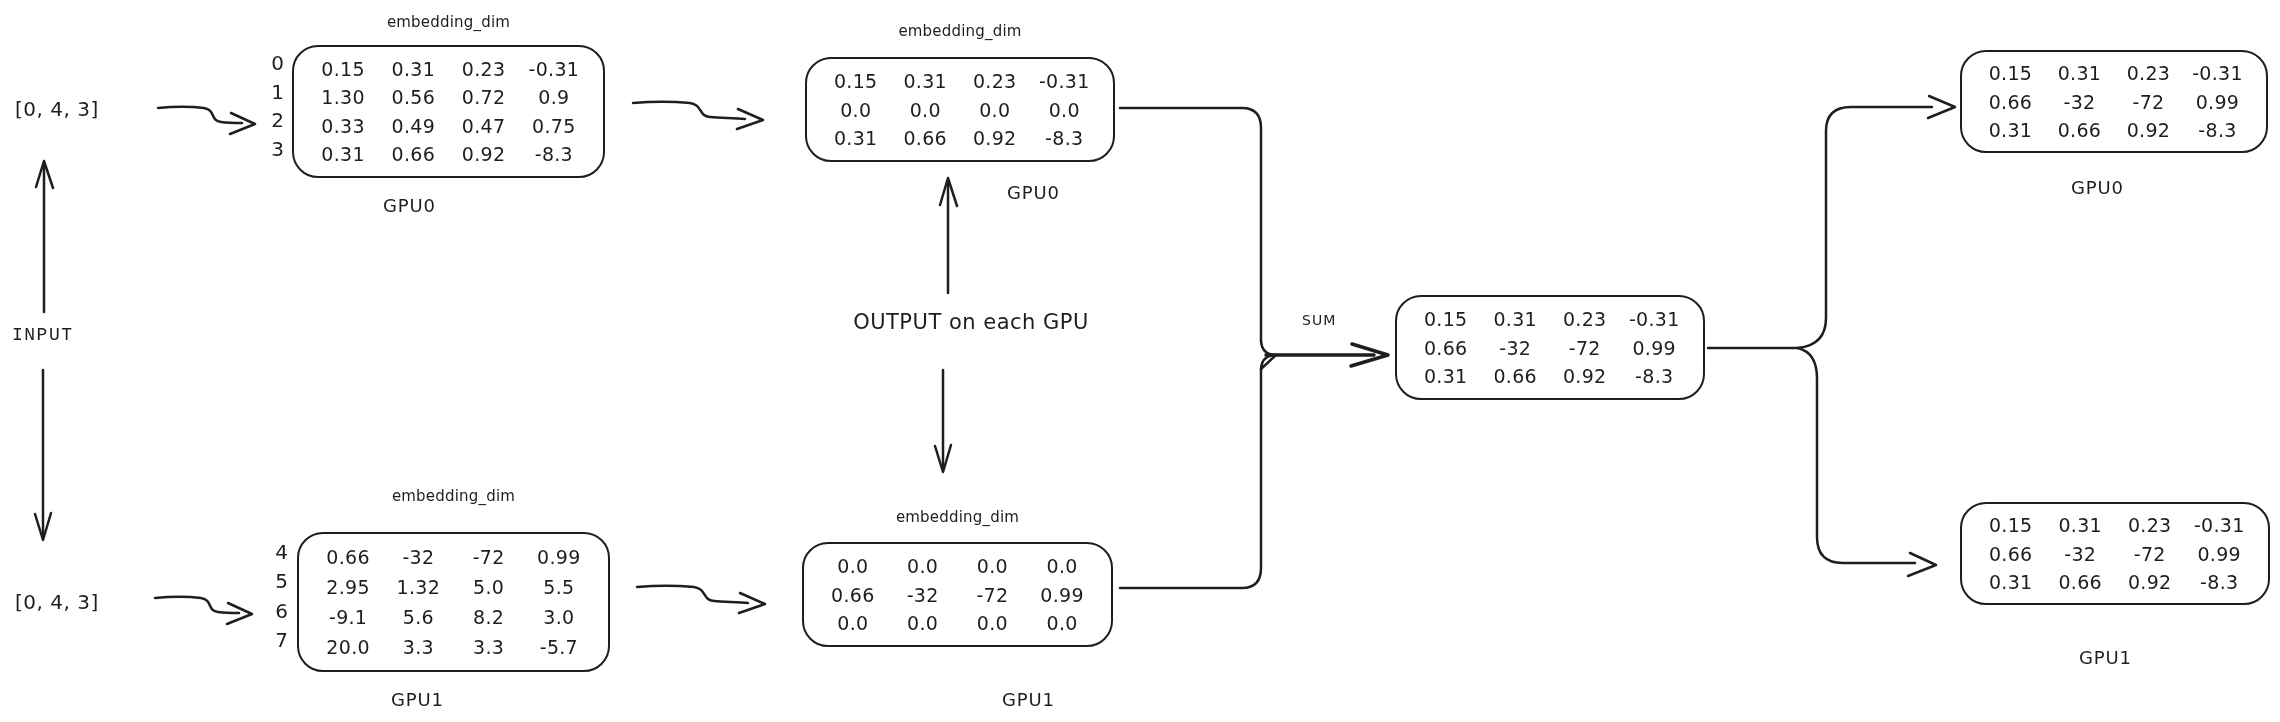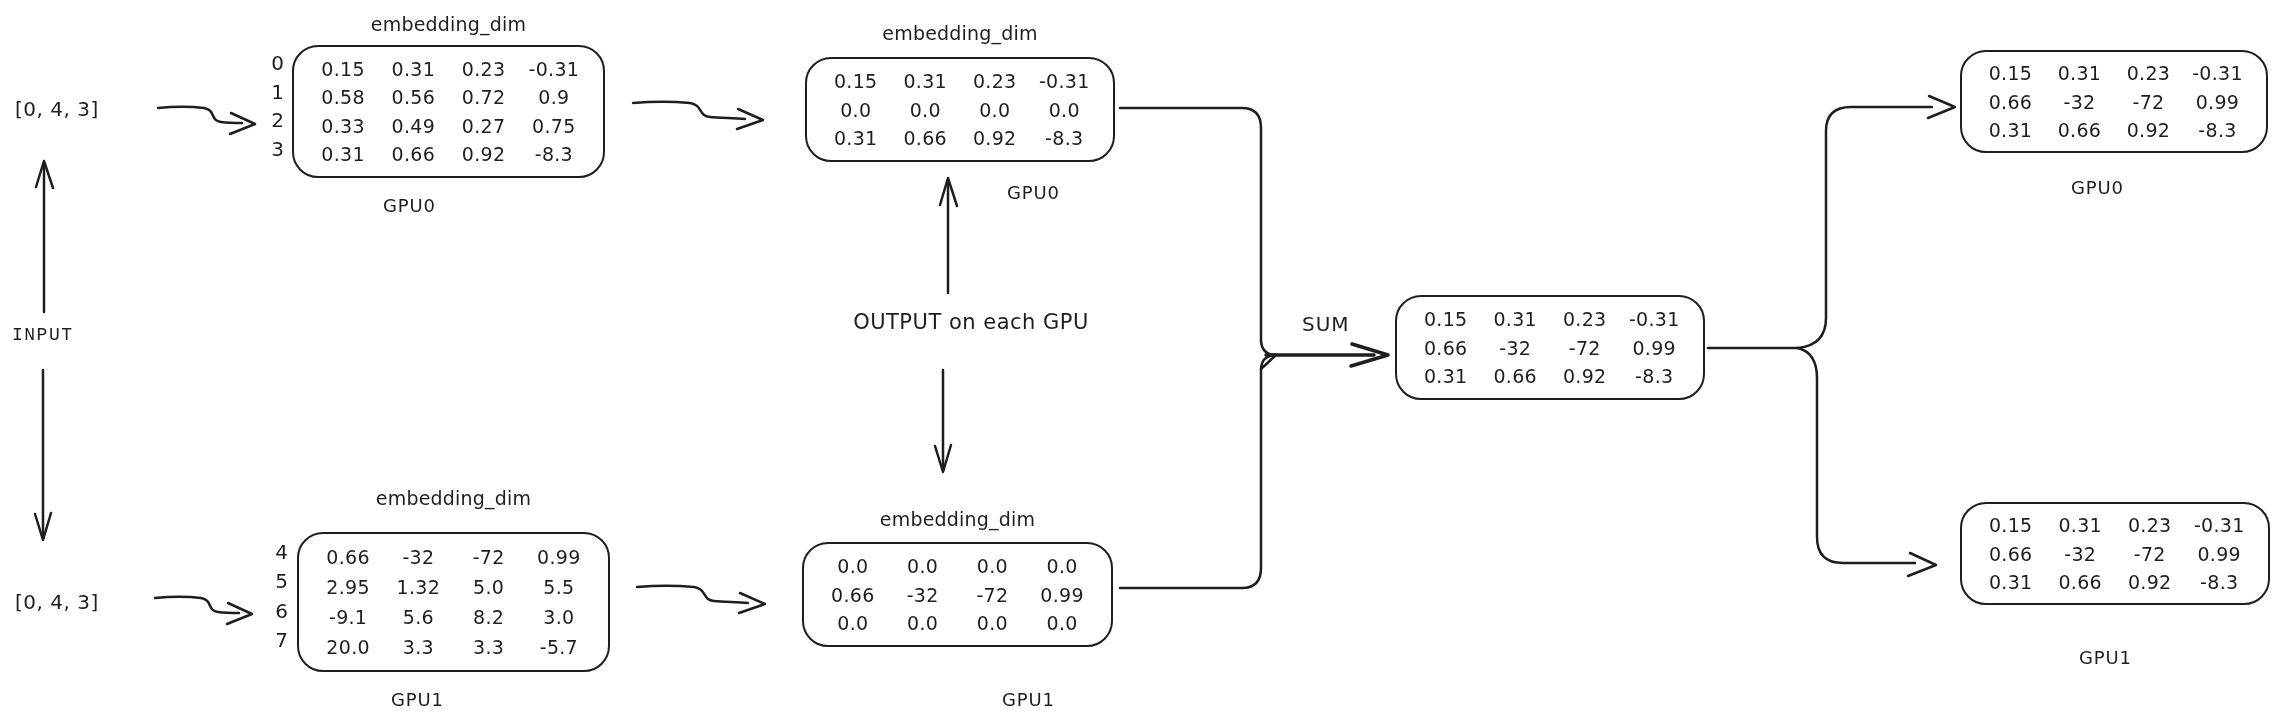--- a/index.html
+++ b/index.html
@@ -27,39 +27,39 @@
   .mrow{display:grid;grid-template-columns:repeat(4,1fr);align-items:center;}
   .mcell{
     text-align:center;
     font-size:19px;
     letter-spacing:0.3px;
     white-space:nowrap;
   }
   .mtitle{
     position:absolute;
     text-align:center;
-    font-size:19px;
+    font-size:15px;
     letter-spacing:0.2px;
   }
   .mcaption{
     position:absolute;
     font-size:18px;
     letter-spacing:0.8px;
   }
   .rowlabels{
     position:absolute;
     display:flex;flex-direction:column;justify-content:space-between;
     width:22px;text-align:right;
     font-size:20px;
   }
   .floating-label{position:absolute;white-space:nowrap;text-align:center;}
   #lbl-input-top,#lbl-input-bottom{font-size:20px;letter-spacing:0.5px;}
   #lbl-input{font-size:18px;letter-spacing:1.5px;}
   #lbl-output{font-size:21px;letter-spacing:0.5px;width:258px;}
-  #lbl-sum{font-size:20px;letter-spacing:1px;}
+  #lbl-sum{font-size:14px;letter-spacing:1px;}
 
   
   #m1-box{left:292px;top:45px;width:313px;height:133px;}
   #m1-title{left:292px;top:13px;width:313px;}
   #m1-labels{left:262px;top:51px;height:110px;}
   #m1-cap{left:383px;top:195px;}
 
   #m2-box{left:297px;top:532px;width:313px;height:140px;}
   #m2-title{left:297px;top:487px;width:313px;}
   #m2-labels{left:266px;top:540px;height:112px;}
@@ -165,29 +165,29 @@
       <span>3</span>
     </div>
   <div class="mbox" id="m1-box">
       <div class="mrow">
         <span class="mcell">0.15</span>
         <span class="mcell">0.31</span>
         <span class="mcell">0.23</span>
         <span class="mcell">-0.31</span>
       </div>
       <div class="mrow">
-        <span class="mcell">0.58</span>
+        <span class="mcell">1.30</span>
         <span class="mcell">0.56</span>
         <span class="mcell">0.72</span>
         <span class="mcell">0.9</span>
       </div>
       <div class="mrow">
         <span class="mcell">0.33</span>
         <span class="mcell">0.49</span>
-        <span class="mcell">0.27</span>
+        <span class="mcell">0.47</span>
         <span class="mcell">0.75</span>
       </div>
       <div class="mrow">
         <span class="mcell">0.31</span>
         <span class="mcell">0.66</span>
         <span class="mcell">0.92</span>
         <span class="mcell">-8.3</span>
       </div>
     </div>
   <div class="mcaption" id="m1-cap">GPU0</div>

